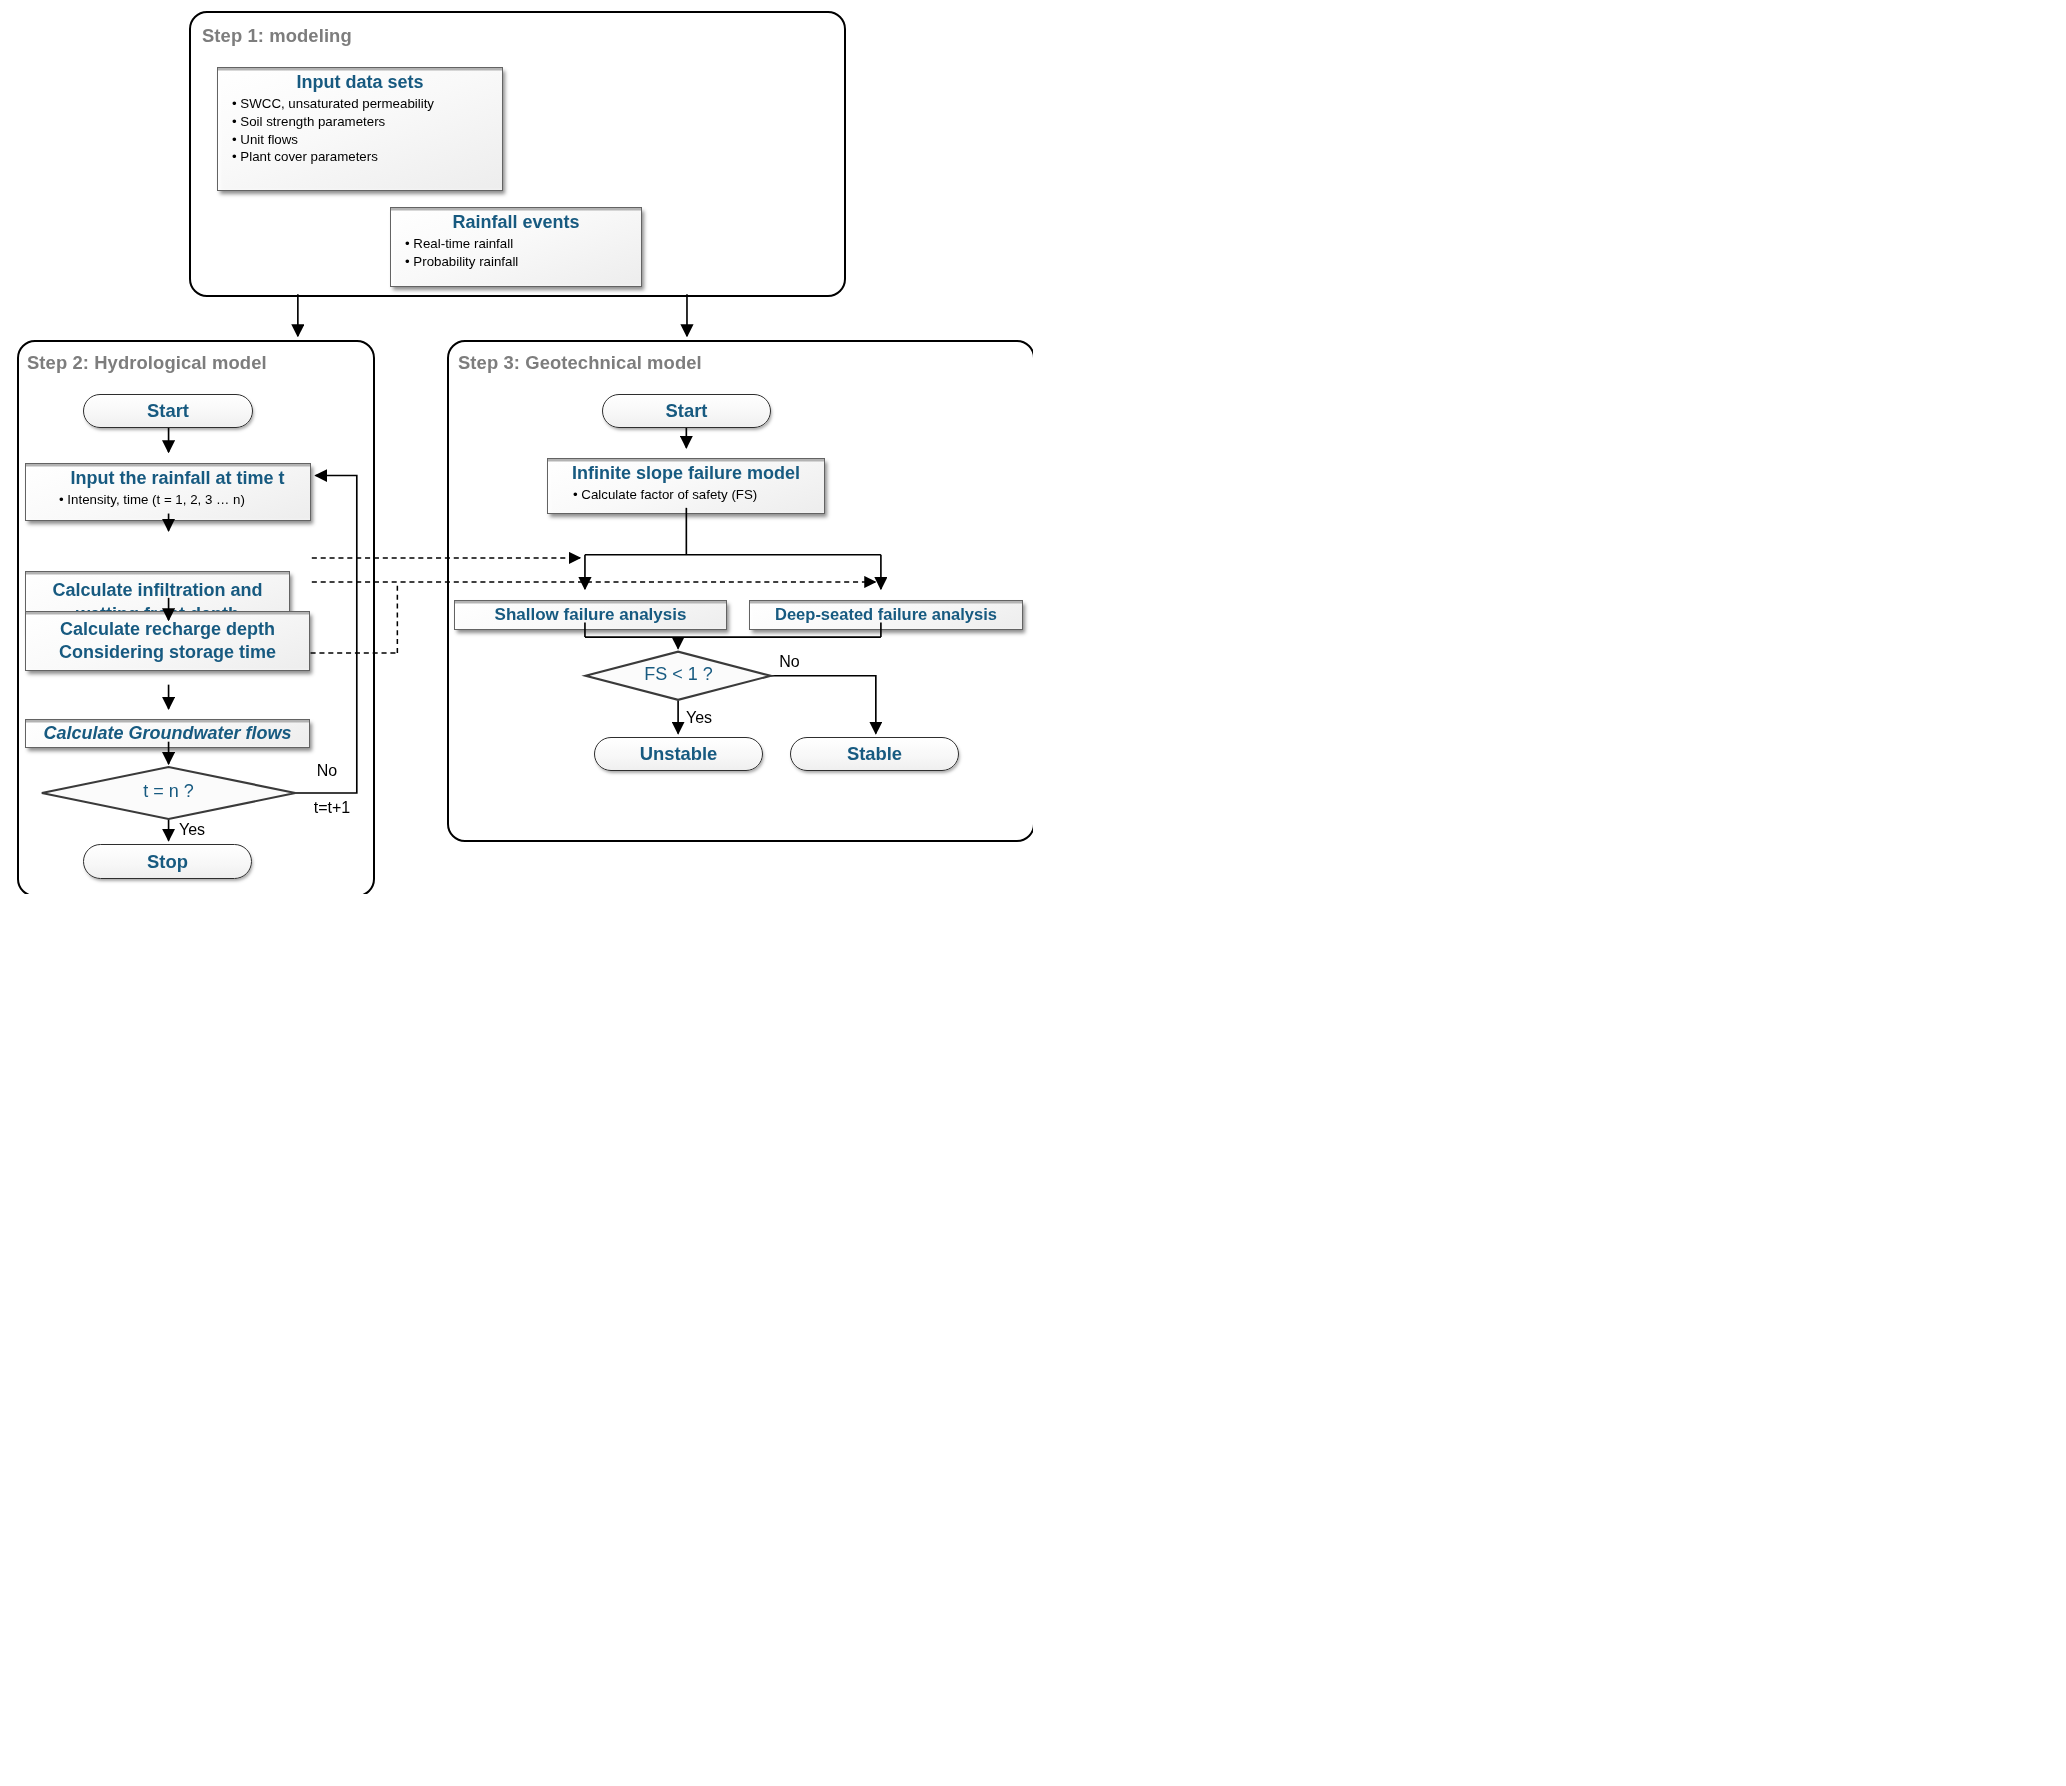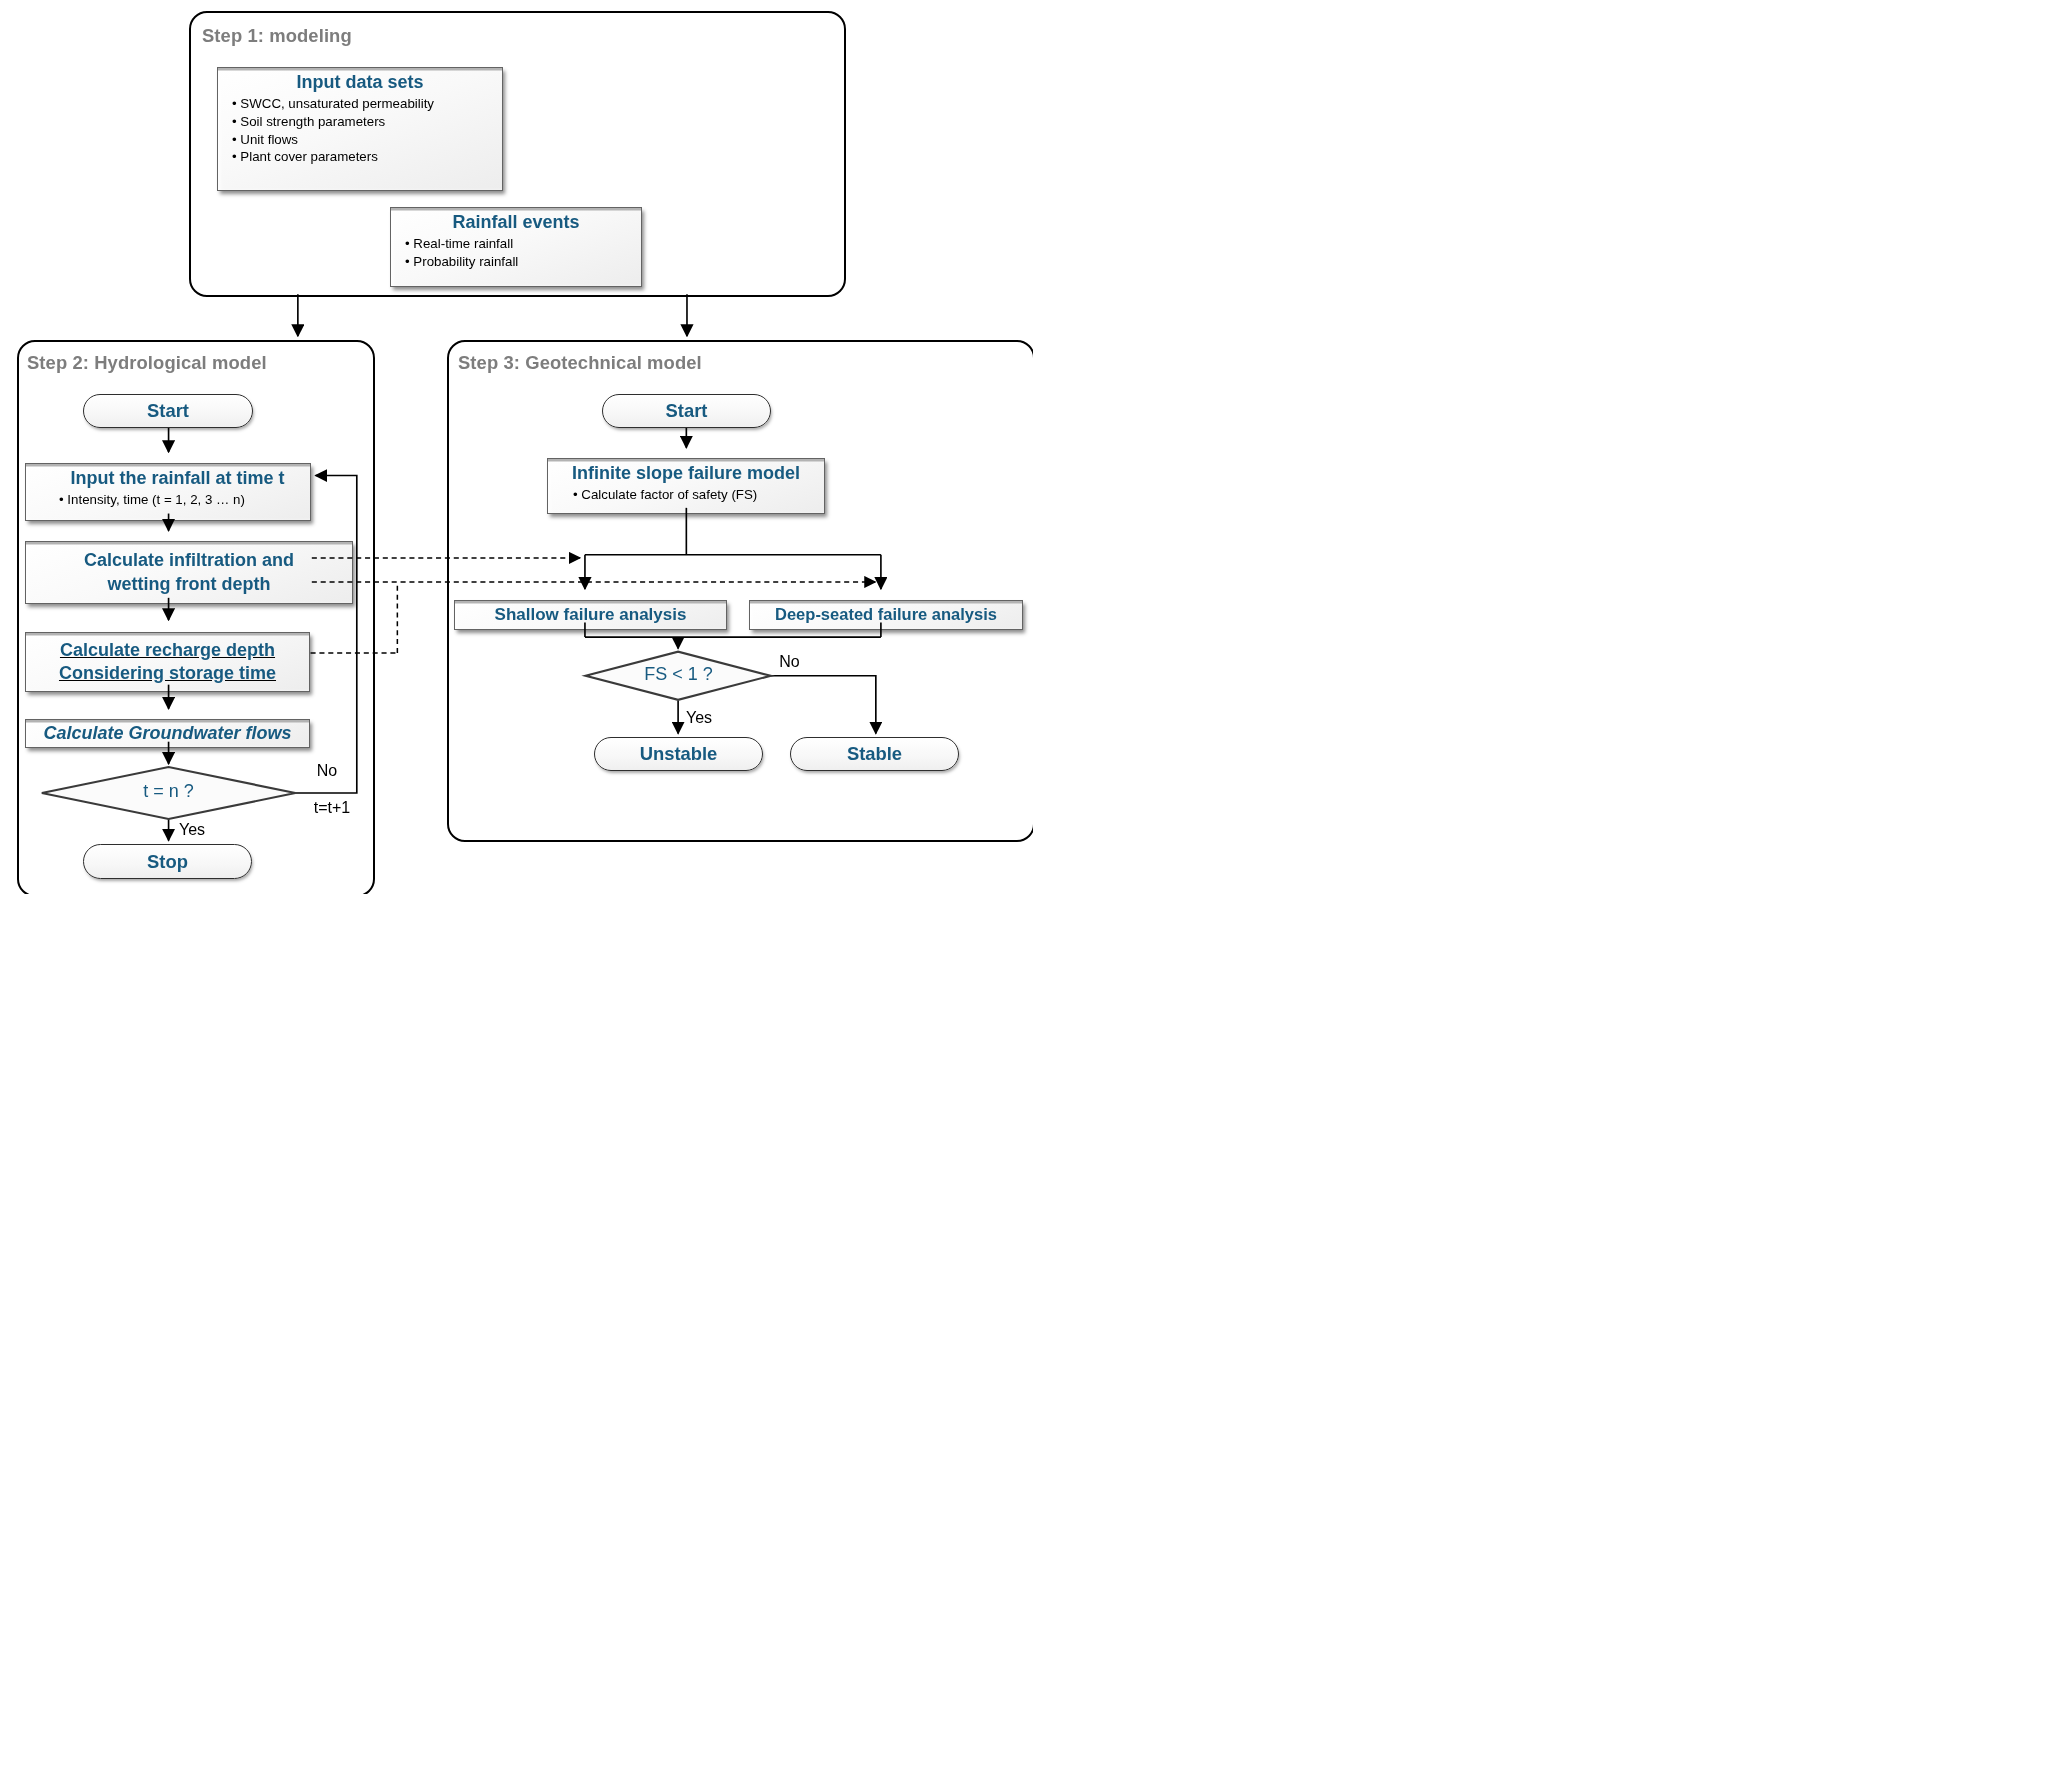--- a/index.html
+++ b/index.html
@@ -71,26 +71,26 @@
 
   <div class="stadium" style="left:83px;top:394px;width:170px;height:34px;">Start</div>
 
   <div class="panel" style="left:25px;top:456px;width:286px;height:58px;padding-left:19px;">
     <div class="heading">Input the rainfall at time t</div>
     <div class="bullets">
       <div class="bullet">Intensity, time (t = 1, 2, 3 … n)</div>
     </div>
   </div>
 
-  <div class="panel center" style="left:25px;top:534px;width:328px;height:63px;text-align:right;">
+  <div class="panel center" style="left:25px;top:564px;width:265px;height:63px;text-align:right;">
     <div class="line">Calculate infiltration and</div>
     <div class="line">wetting front depth</div>
   </div>
 
-  <div class="panel center" style="left:25px;top:625px;width:285px;height:60px;text-decoration:underline;">
+  <div class="panel center" style="left:25px;top:604px;width:285px;height:60px;">
     <div class="line">Calculate recharge depth</div>
     <div class="line">Considering storage time</div>
   </div>
 
   <div class="panel center" style="left:25px;top:712px;width:285px;height:29px;font-style:italic;">
     <div class="line">Calculate Groundwater flows</div>
   </div>
 
   <div class="stadium" style="left:83px;top:844px;width:169px;height:35px;">Stop</div>
 

